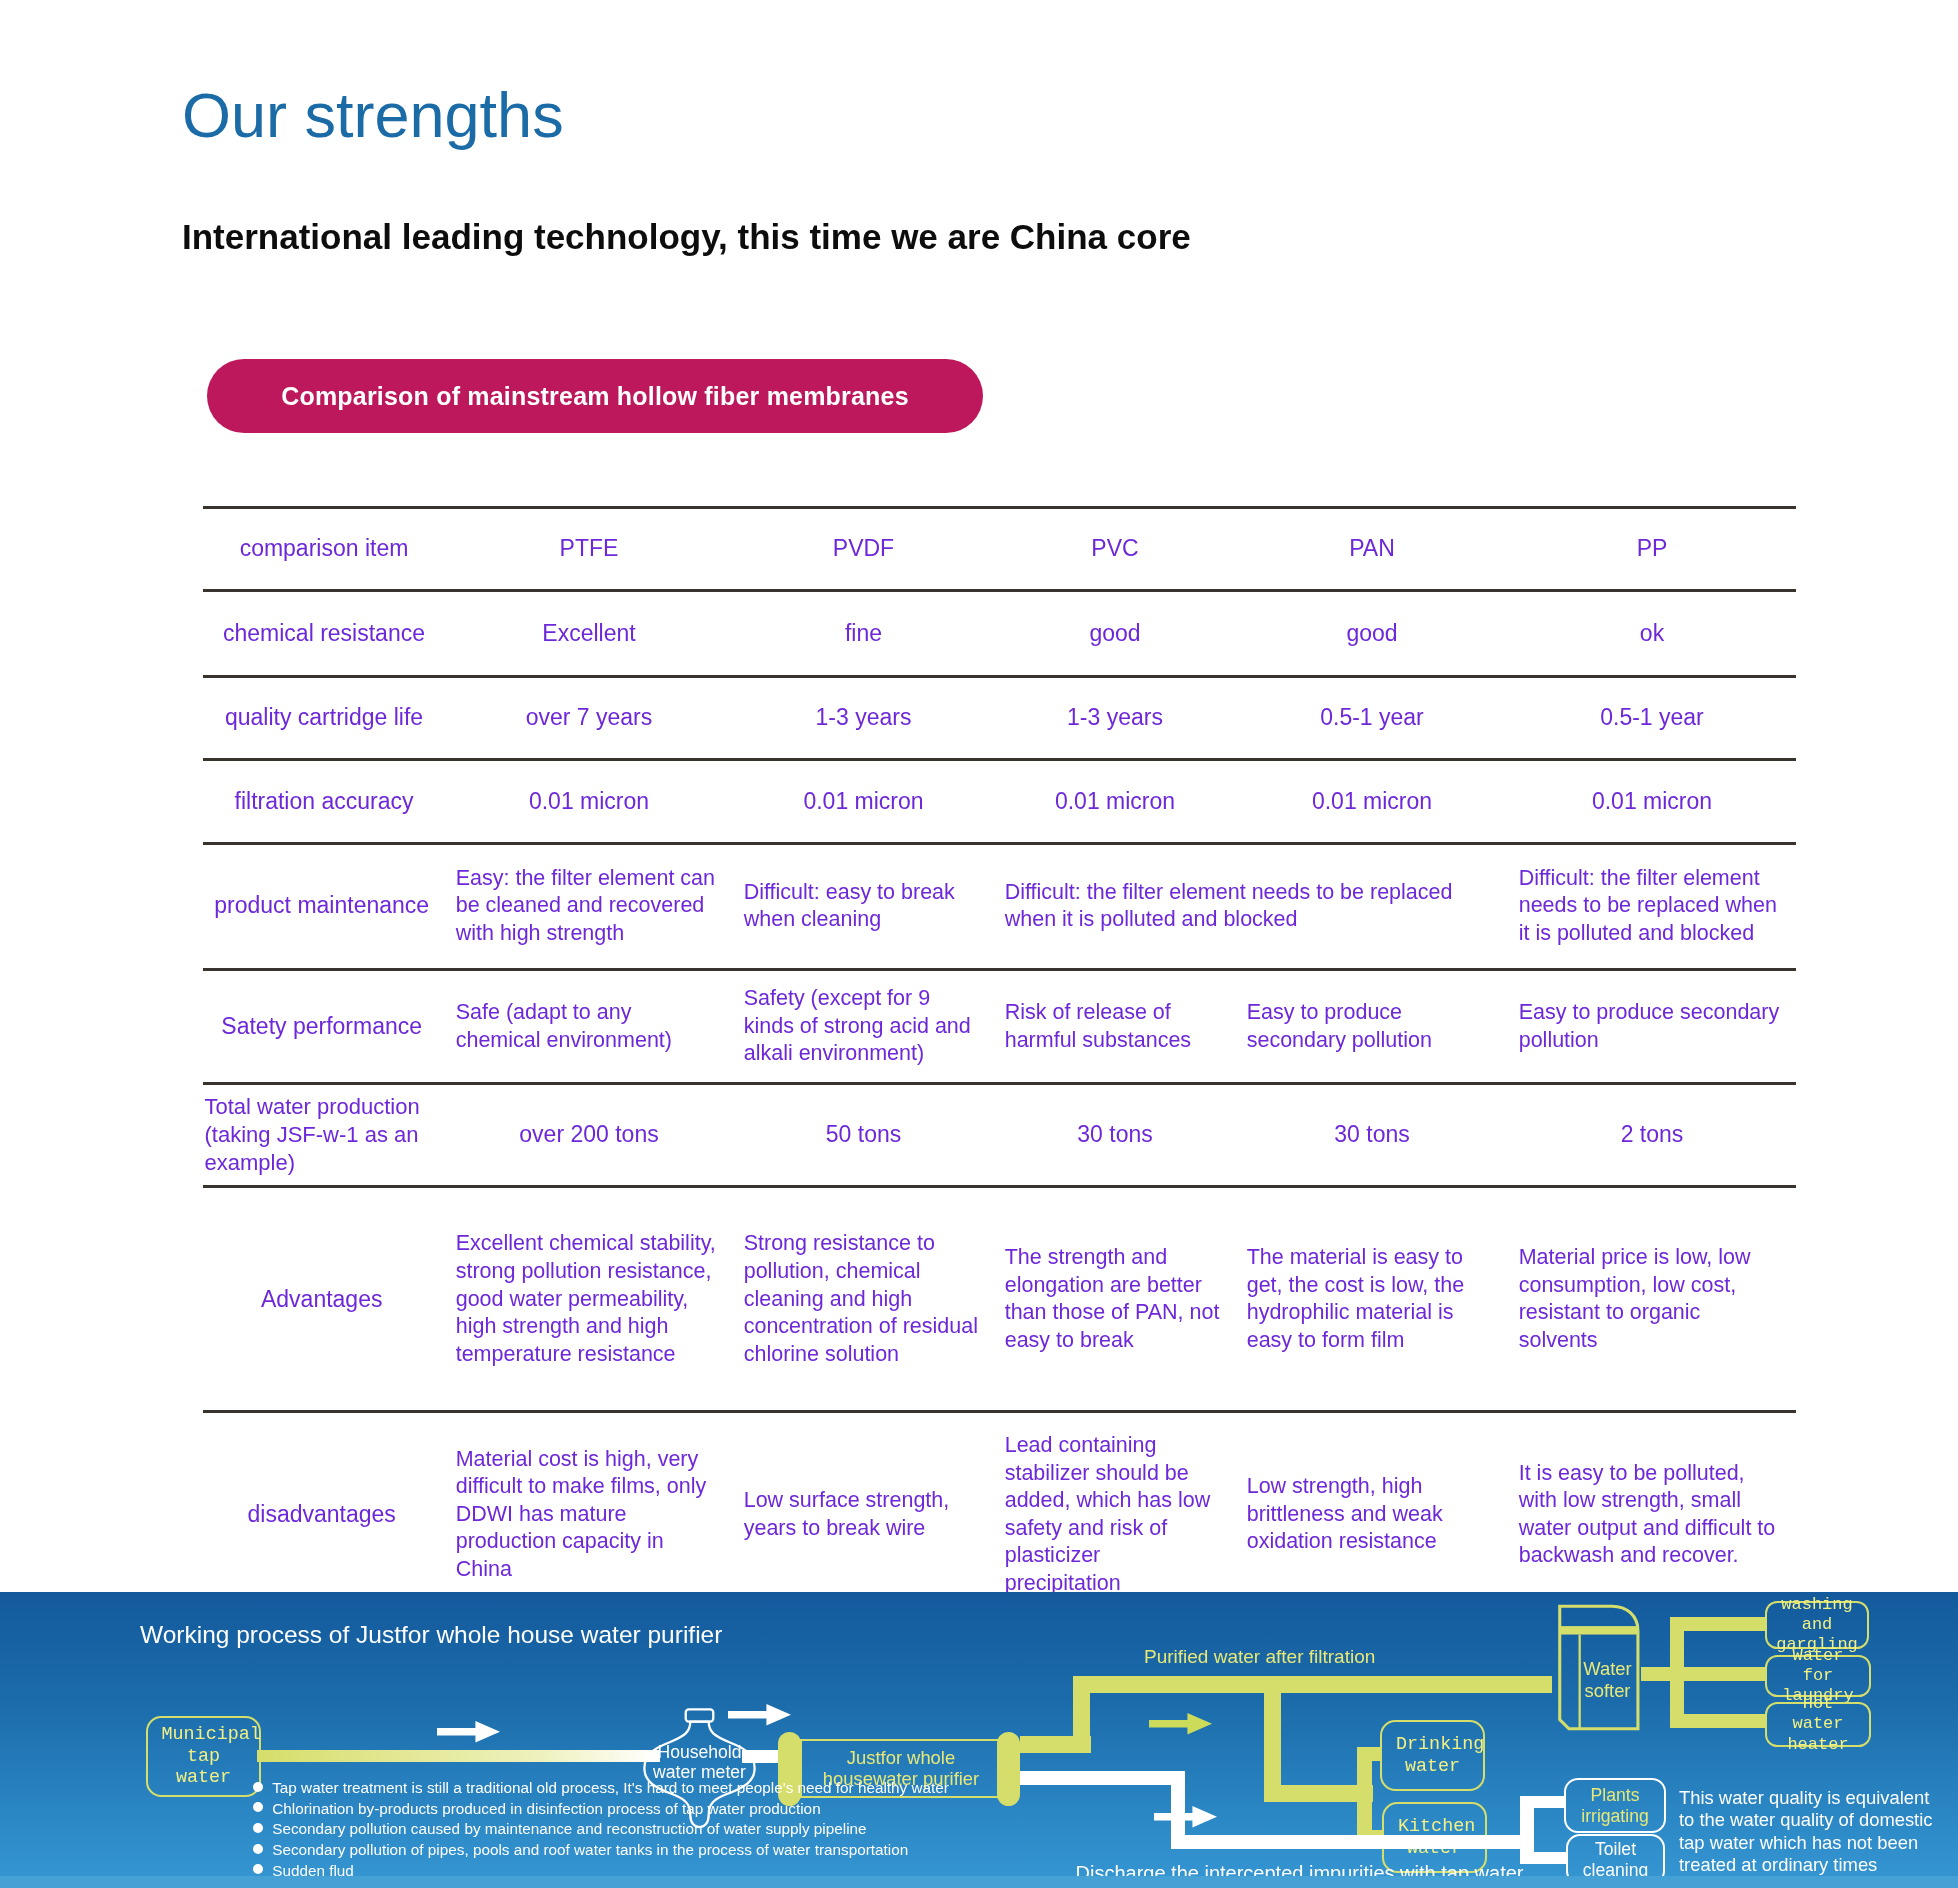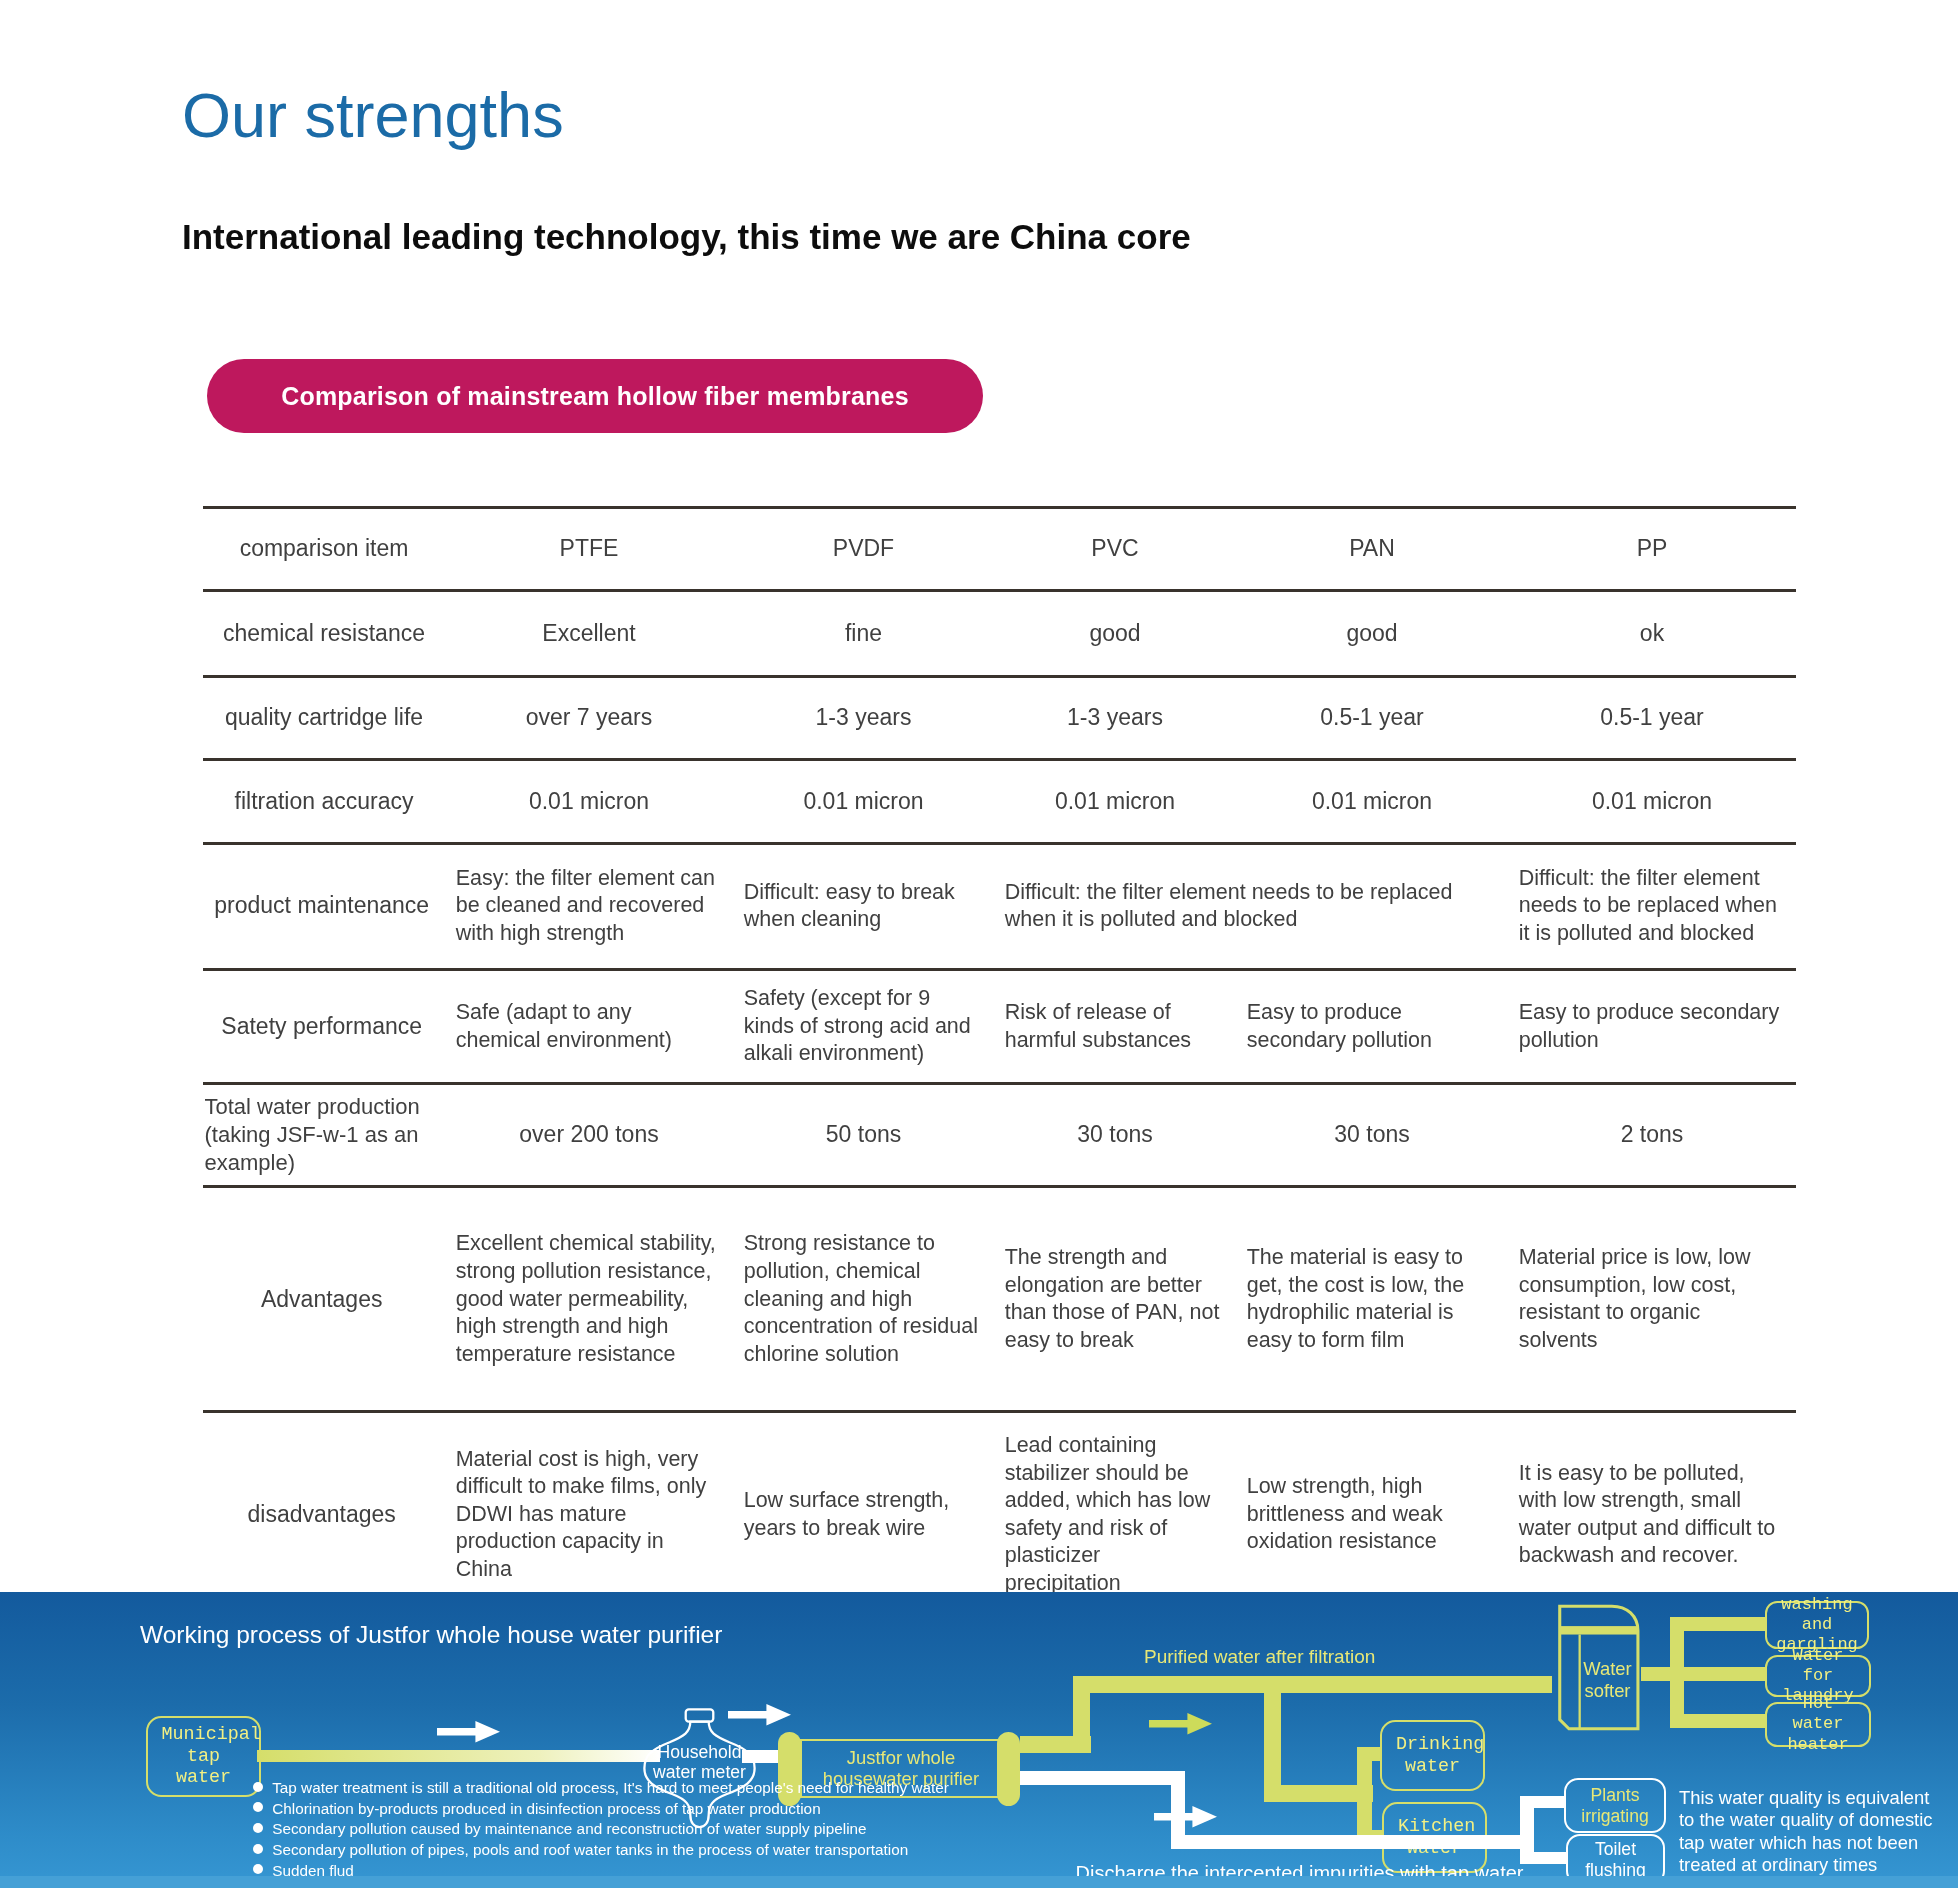--- a/index.html
+++ b/index.html
@@ -12,21 +12,21 @@
   .page-subtitle{position:absolute;left:182px;top:217px;font-size:35px;font-weight:bold;color:#0d0d0d;}
   .badge{
     position:absolute;left:207px;top:359px;width:776px;height:74px;border-radius:38px;
     background:#be185d;display:flex;align-items:center;justify-content:center;
     color:#ffffff;font-size:25px;font-weight:bold;letter-spacing:0.2px;
   }
   
   .cmp-wrap{position:absolute;left:203px;top:506px;width:1591px;}
   table.cmp{border-collapse:collapse;width:1591px;table-layout:fixed;border-top:3.1px solid #39332d;}
   table.cmp td{border-bottom:3.1px solid #39332d;vertical-align:middle;font-size:23px;line-height:1.28;
-    text-align:center;padding:7.7px 10.7px;color:#404040;}
+    text-align:center;padding:7.7px 10.7px;color:#6d28d9;}
   table.cmp tr.para td{font-size:21.5px;text-align:left;padding:10.7px 15.3px 10.7px 10.7px;}
   table.cmp tr.para td.lbl{text-align:center;font-size:23px;}
   table.cmp tr:nth-child(1) td{height:65px;}
   table.cmp tr:nth-child(2) td{height:67px;}
   table.cmp tr:nth-child(3) td{height:65px;}
   table.cmp tr:nth-child(4) td{height:65px;}
   table.cmp tr:nth-child(5) td{height:102px;}
   table.cmp tr:nth-child(6) td{height:90px;}
   table.cmp tr:nth-child(7) td{height:70px;}
   table.cmp tr:nth-child(8) td{height:201px;}
@@ -233,21 +233,21 @@
   <div class="abs pipe-w" style="left:1533px;top:260px;width:33px;height:12.3px;"></div>
 
   <svg class="abs" style="left:1154px;top:214px;" width="63" height="21.5" viewBox="0 0 82 28">
     <path d="M0 9 h50 v-9 l32 14 -32 14 v-9 H0 z" fill="#ffffff"></path>
   </svg>
 
   <div class="abs wbox" style="left:1564px;top:186px;width:98px;height:51px;">
     <span class="lbl-y" style="font-size:17.6px;width:77px;">Plants irrigating</span>
   </div>
   <div class="abs wbox" style="left:1566px;top:242px;width:95px;height:47px;">
-    <span class="lbl-w" style="font-size:17.6px;width:69px;">Toilet flushing</span>
+    <span class="lbl-w" style="font-size:17.6px;width:69px;">Toilet cleaning</span>
   </div>
 
   <div class="abs bullets" id="bullet-list">
       <div class="bi">
         <span class="dot"></span>
         <span>Tap water treatment is still a traditional old process, It's hard to meet people's need for healthy water</span>
       </div>
       <div class="bi">
         <span class="dot"></span>
         <span>Chlorination by-products produced in disinfection process of tap water production</span>

